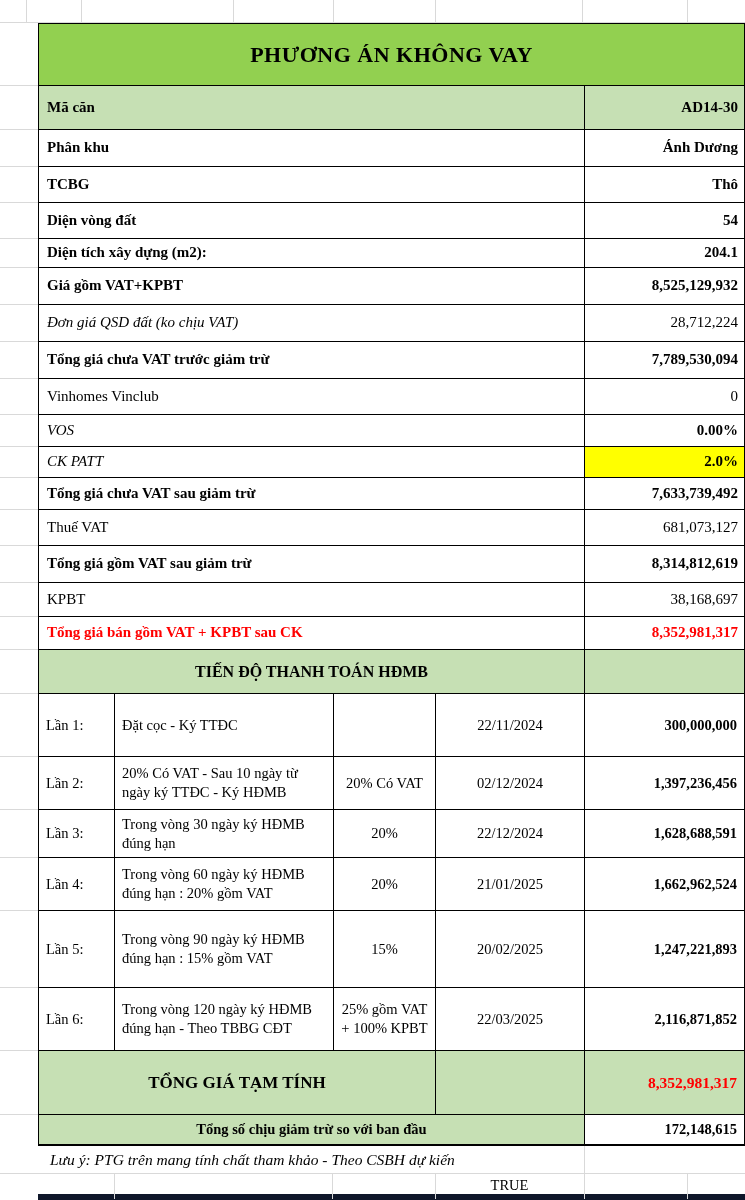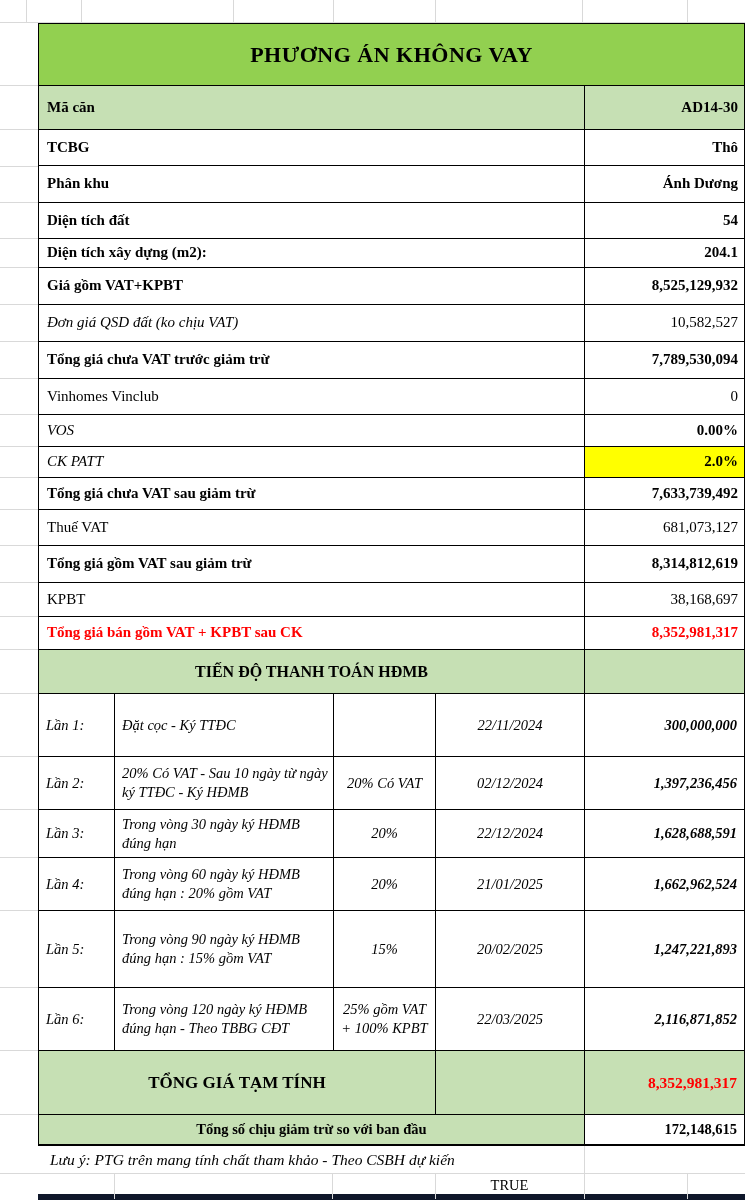--- a/index.html
+++ b/index.html
@@ -37,21 +37,21 @@
   .info-value { flex: 1; justify-content: flex-end; text-align: right; padding-right: 6px; }
 
   .fw-b { font-weight: bold; }
   .fs-i { font-style: italic; }
   .c-red { color: var(--alert-red); }
 
   .band { height: 44px; background: var(--light-green); border-bottom: 1px solid #000; display: flex; }
   .band-main { width: 546px; border-right: 1px solid #000; display: flex; align-items: center; justify-content: center; font-weight: bold; font-size: 16px; }
   .band-right { flex: 1; }
 
-  .pay-row { display: flex; border-bottom: 1px solid #000; font-style: italic; }
+  .pay-row { display: flex; border-bottom: 1px solid #000; }
   .pay-cell { display: flex; align-items: center; font-size: 14.5px; line-height: 1.3; border-right: 1px solid #000; }
   .p-stage { width: 76px; padding-left: 7px; }
   .p-desc  { width: 219px; padding-left: 7px; padding-right: 4px; }
   .p-pct   { width: 102px; justify-content: center; text-align: center; padding: 0 4px; }
   .p-date  { width: 149px; justify-content: center; }
   .p-amt   { flex: 1; border-right: none; justify-content: flex-end; text-align: right; padding-right: 7px; font-weight: bold; }
 
   .grand-row { height: 64px; display: flex; background: var(--light-green); border-bottom: 1px solid #000; }
   .g-label { width: 397px; border-right: 1px solid #000; display: flex; align-items: center; justify-content: center; font-weight: bold; font-size: 17px; }
   .g-empty { width: 149px; border-right: 1px solid #000; }
@@ -85,43 +85,43 @@
   <div class="top-strip"></div>
 
   <div class="main-table">
     <div class="title-bar">PHƯƠNG ÁN KHÔNG VAY</div>
 
     <div id="info-rows">
         <div class="info-row" style="height: 44px; background: rgb(198, 224, 180);">
           <div class="cell info-label fw-b">Mã căn</div>
           <div class="cell info-value fw-b">AD14-30</div>
         </div>
+        <div class="info-row" style="height: 37px;">
+          <div class="cell info-label fw-b">Phân khu</div>
+          <div class="cell info-value fw-b">Ánh Dương</div>
+        </div>
         <div class="info-row" style="height: 36px;">
           <div class="cell info-label fw-b">TCBG</div>
           <div class="cell info-value fw-b">Thô</div>
         </div>
-        <div class="info-row" style="height: 37px;">
-          <div class="cell info-label fw-b">Phân khu</div>
-          <div class="cell info-value fw-b">Ánh Dương</div>
-        </div>
-        <div class="info-row" style="height: 36px;">
-          <div class="cell info-label fw-b">Diện tích đất</div>
+        <div class="info-row" style="height: 36px;">
+          <div class="cell info-label fw-b">Diện vòng đất</div>
           <div class="cell info-value fw-b">54</div>
         </div>
         <div class="info-row" style="height: 29px;">
           <div class="cell info-label fw-b">Diện tích xây dựng (m2):</div>
           <div class="cell info-value fw-b">204.1</div>
         </div>
         <div class="info-row" style="height: 37px;">
           <div class="cell info-label fw-b">Giá gồm VAT+KPBT</div>
           <div class="cell info-value fw-b">8,525,129,932</div>
         </div>
         <div class="info-row" style="height: 37px;">
           <div class="cell info-label fs-i">Đơn giá QSD đất (ko chịu VAT)</div>
-          <div class="cell info-value ">10,582,527</div>
+          <div class="cell info-value ">28,712,224</div>
         </div>
         <div class="info-row" style="height: 37px;">
           <div class="cell info-label fw-b">Tổng giá chưa VAT trước giảm trừ</div>
           <div class="cell info-value fw-b">7,789,530,094</div>
         </div>
         <div class="info-row" style="height: 36px;">
           <div class="cell info-label ">Vinhomes Vinclub</div>
           <div class="cell info-value ">0</div>
         </div>
         <div class="info-row" style="height: 32px;">

